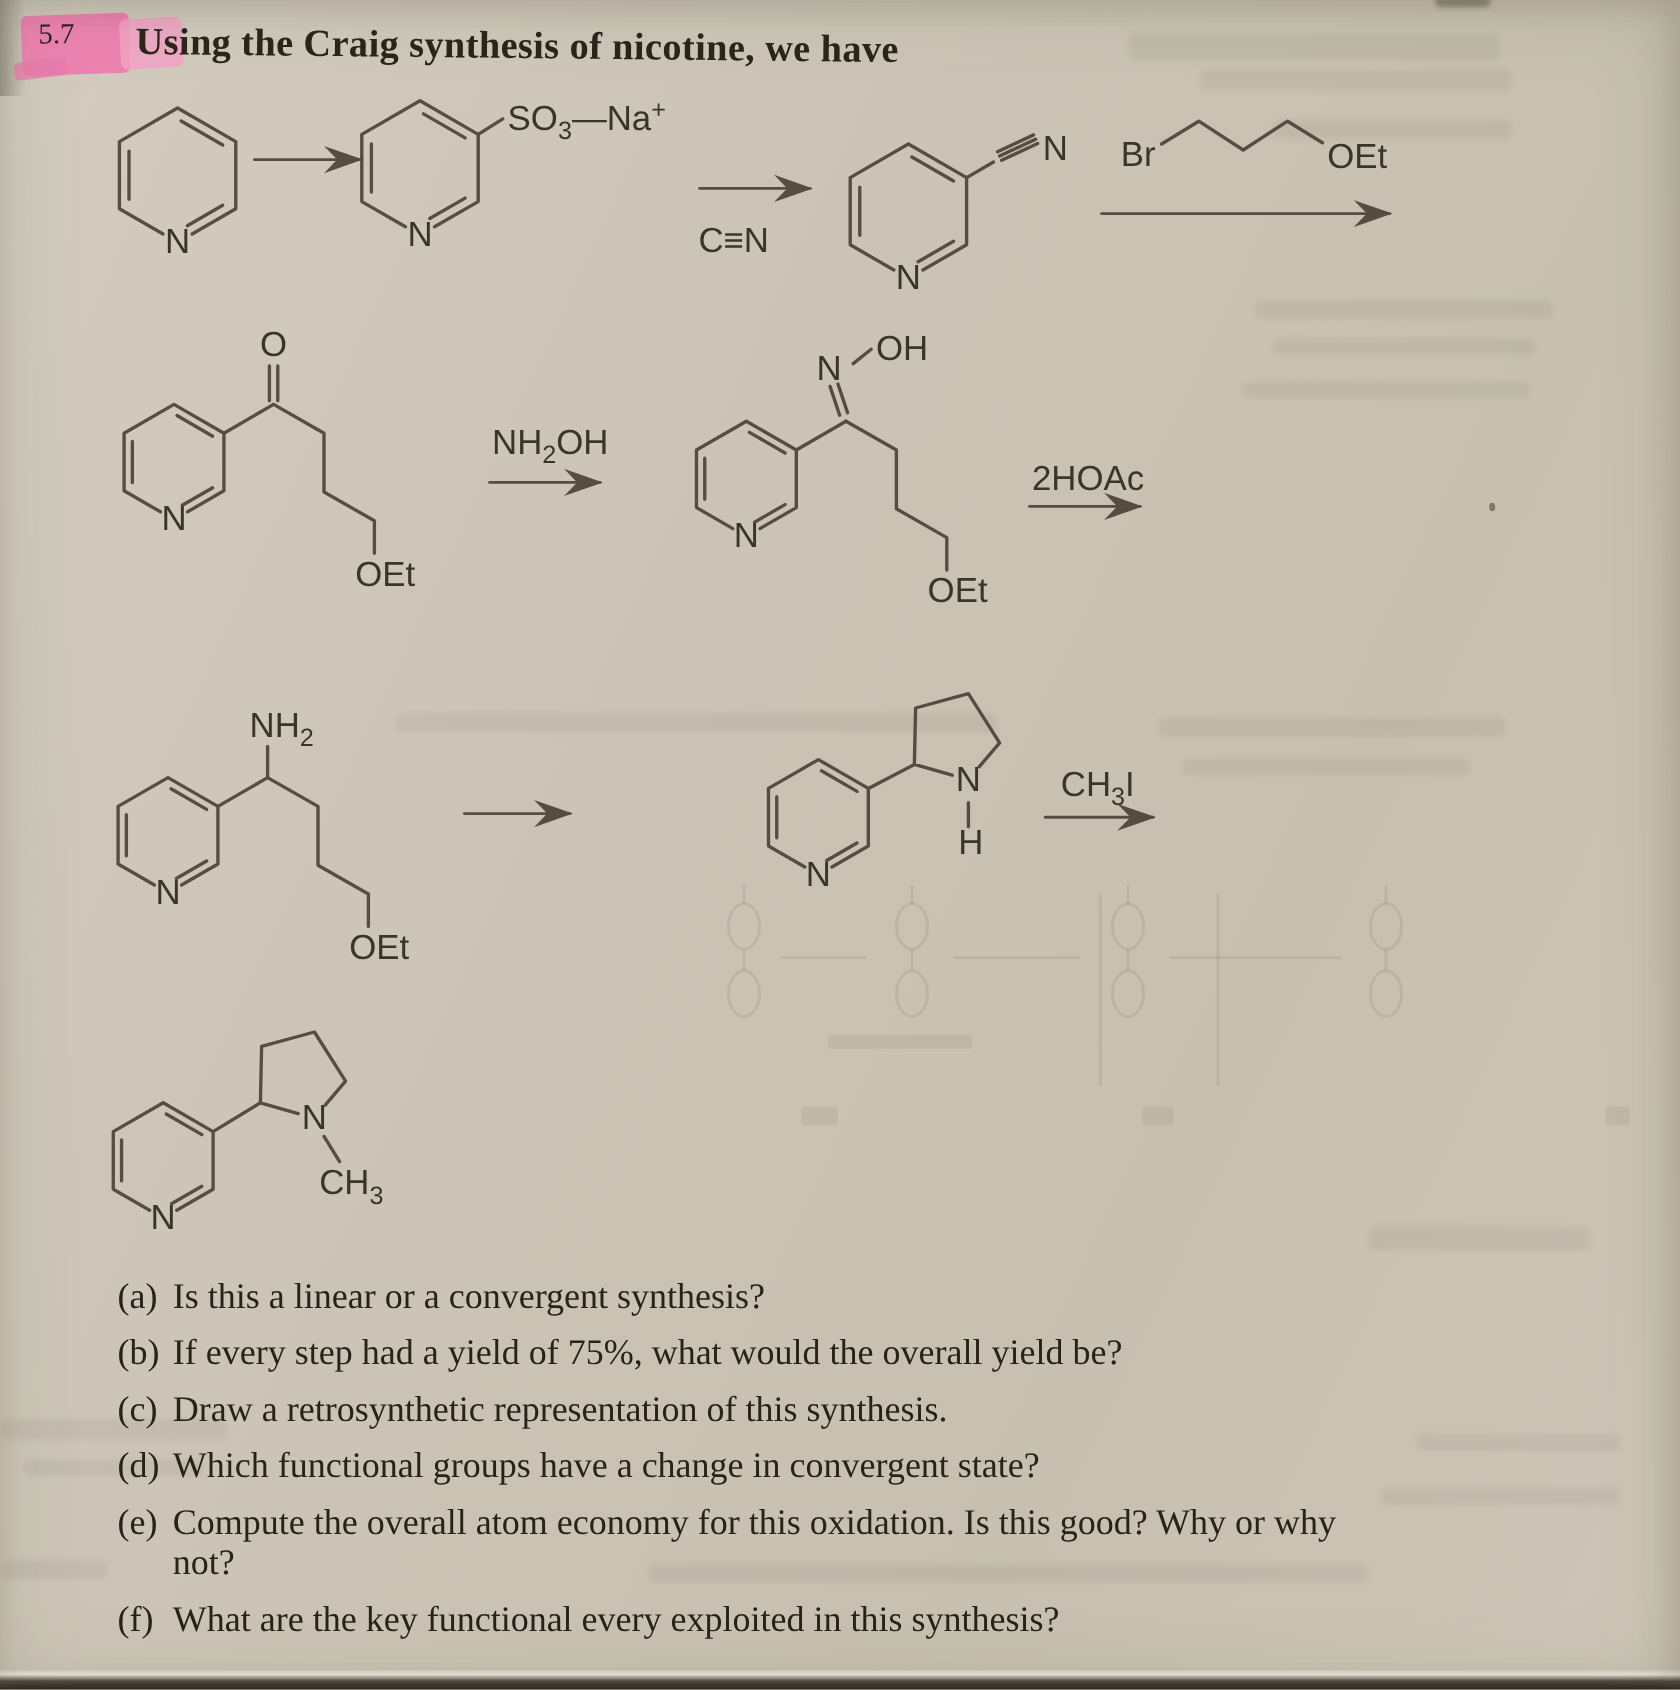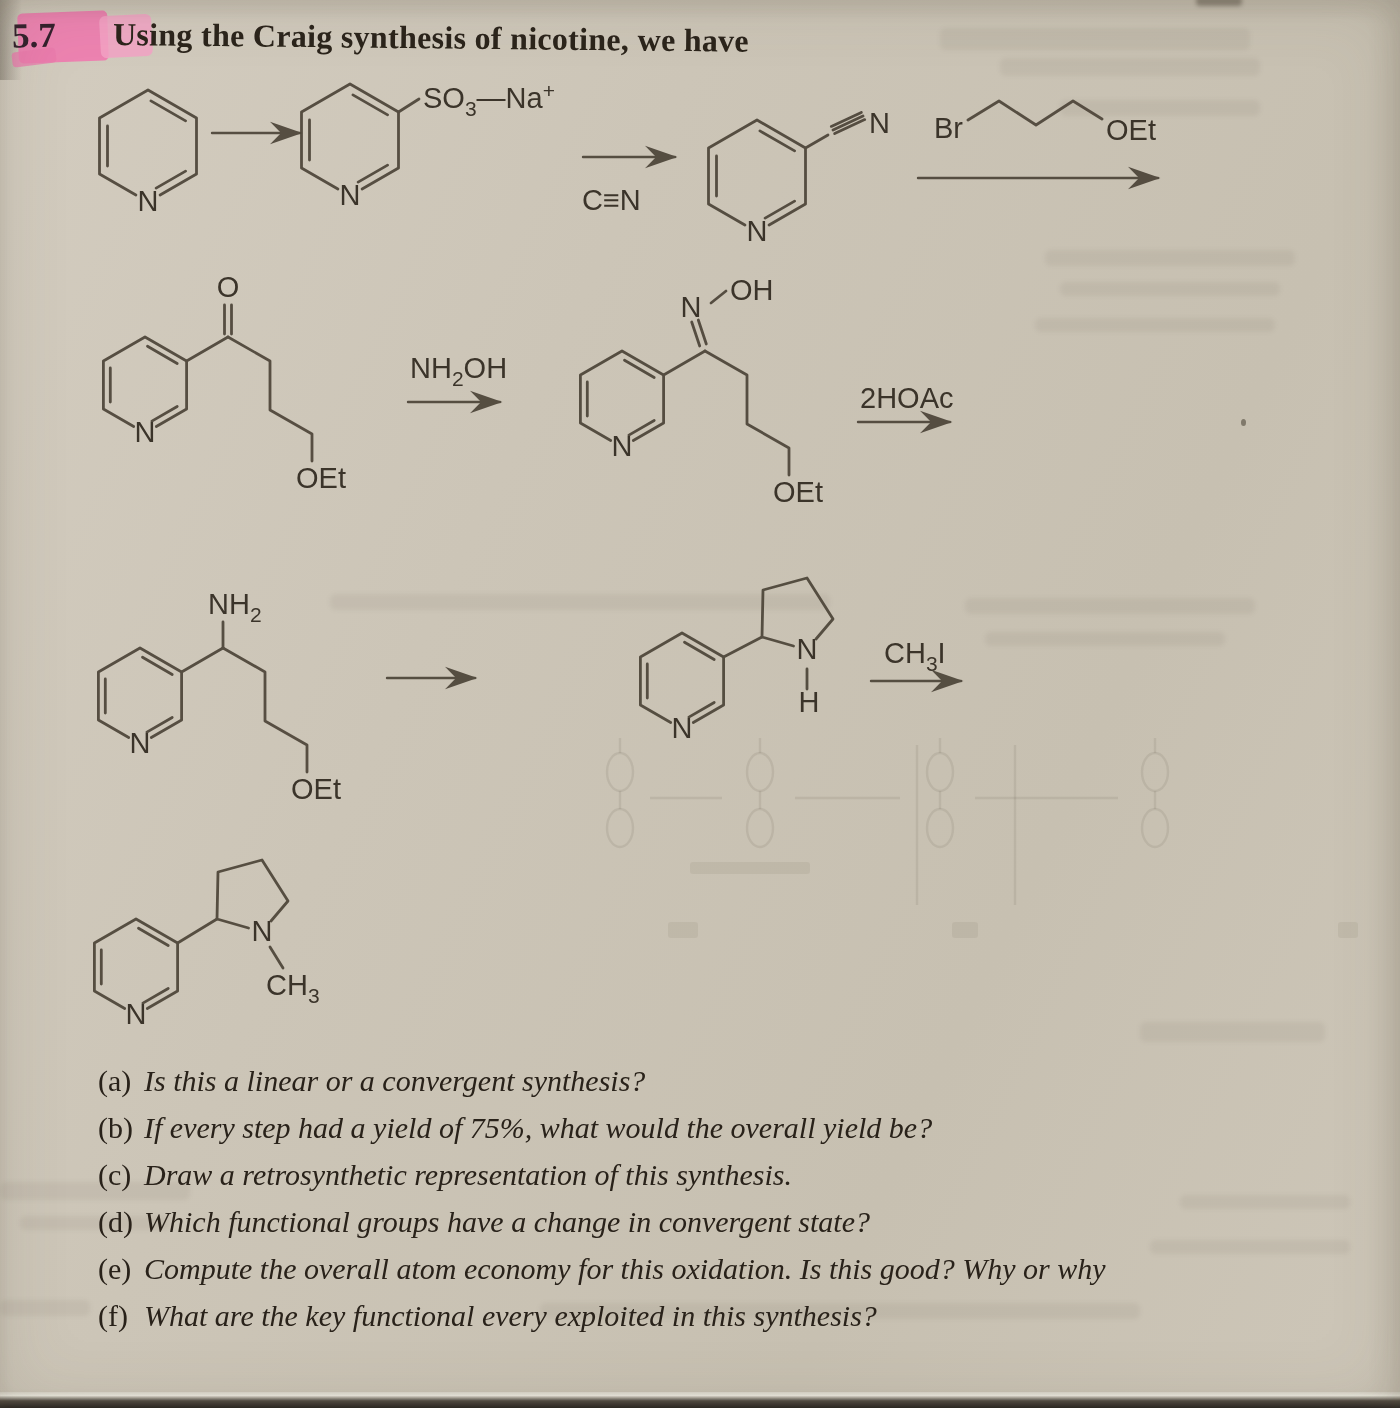--- a/index.html
+++ b/index.html
@@ -16,41 +16,41 @@
     background:linear-gradient(90deg,rgba(64,57,47,.40),rgba(64,57,47,0));pointer-events:none;}
   .top-notch{position:absolute;left:1196px;top:-4px;width:46px;height:10px;background:rgba(70,62,52,.45);
     border-radius:4px;filter:blur(2px);}
   
   .hl-main{position:absolute;left:18px;top:12px;width:90px;height:50px;background:#ee7eb0;opacity:.95;
     border-radius:5px;transform:rotate(-2deg);}
   .hl-side{position:absolute;left:100px;top:15px;width:52px;height:42px;background:#f3a3c6;opacity:.85;
     border-radius:6px;transform:rotate(-3deg);}
   .hl-tail{position:absolute;left:12px;top:50px;width:44px;height:15px;background:#e97aac;opacity:.75;
     border-radius:4px;transform:rotate(-7deg);}
-  .prob-num{position:absolute;left:12px;top:16px;font-size:35px;font-weight:bold;color:#33202c;
+  .prob-num{position:absolute;left:32px;top:16px;font-size:24px;font-weight:normal;color:#33202c;
     transform:rotate(-1deg);}
   .title{position:absolute;left:113px;top:16px;font-size:32px;font-weight:bold;color:#2b241b;
     letter-spacing:.3px;transform:rotate(.6deg);transform-origin:left center;}
   
   #scheme{position:absolute;left:0;top:0;}
   .bond{stroke:#4d4539;stroke-width:2.8;fill:none;stroke-linecap:round;stroke-linejoin:round;opacity:.93;}
   .arrowline{stroke:#4d4539;stroke-width:2.4;fill:none;stroke-linecap:round;opacity:.93;}
   .atxt{font-family:"Liberation Sans",sans-serif;font-size:29px;fill:#3b342a;}
   .sub{font-size:21px;}
   .ghostline{stroke:rgba(104,94,78,.13);stroke-width:2.4;fill:none;}
   .ghostfill{fill:rgba(104,94,78,.10);}
   
   .g{position:absolute;background:rgba(105,95,80,.085);border-radius:6px;filter:blur(2px);pointer-events:none;}
   .dot{position:absolute;left:1241px;top:419px;width:5px;height:7px;border-radius:50%;
     background:rgba(70,62,50,.55);}
   
   #questions{position:absolute;left:98px;top:1064px;width:1270px;}
   .q{display:flex;margin-bottom:13px;font-size:30px;line-height:34px;color:#29221a;}
   .qlabel{flex:0 0 46px;}
-  .qtext{flex:1;font-style:italic;}
+  .qtext{flex:1;}
   .edge-strip{position:absolute;left:0;bottom:0;width:1400px;height:16px;
     background:linear-gradient(180deg,#d9d4c8 0%,#eceadf 22%,#514a41 55%,#262220 100%);}
 </style>
 </head>
 <body>
 
 <div id="page">
 
   <div class="corner-shade"></div>
   <div class="top-notch"></div>
@@ -256,20 +256,21 @@
       <span class="qtext">Draw a retrosynthetic representation of this synthesis.</span>
     </div>
     <div class="q">
       <span class="qlabel">(d)</span>
       <span class="qtext">Which functional groups have a change in convergent state?</span>
     </div>
     <div class="q">
       <span class="qlabel">(e)</span>
       <span class="qtext">
         <div>Compute the overall atom economy for this oxidation. Is this good? Why or why</div>
+        <div>not?</div>
       </span>
     </div>
     <div class="q">
       <span class="qlabel">(f)</span>
       <span class="qtext">What are the key functional every exploited in this synthesis?</span>
     </div>
   </div>
 
   <div class="edge-strip"></div>
 </div>

